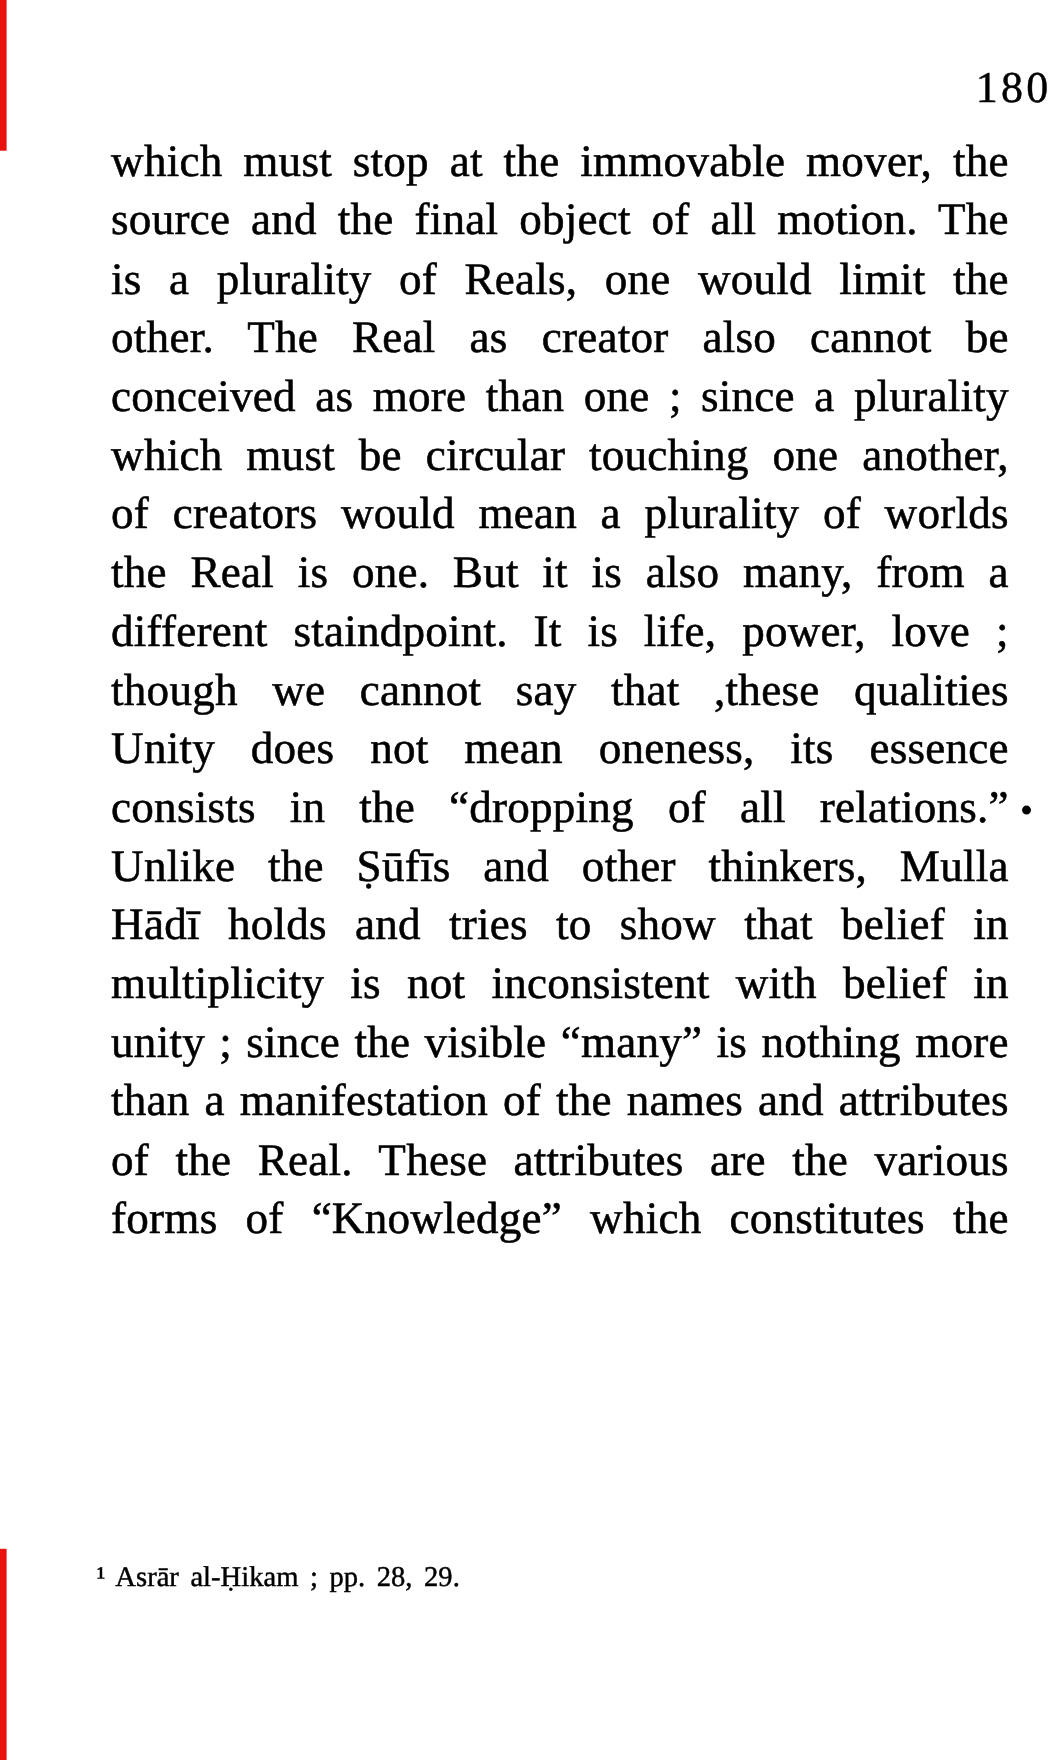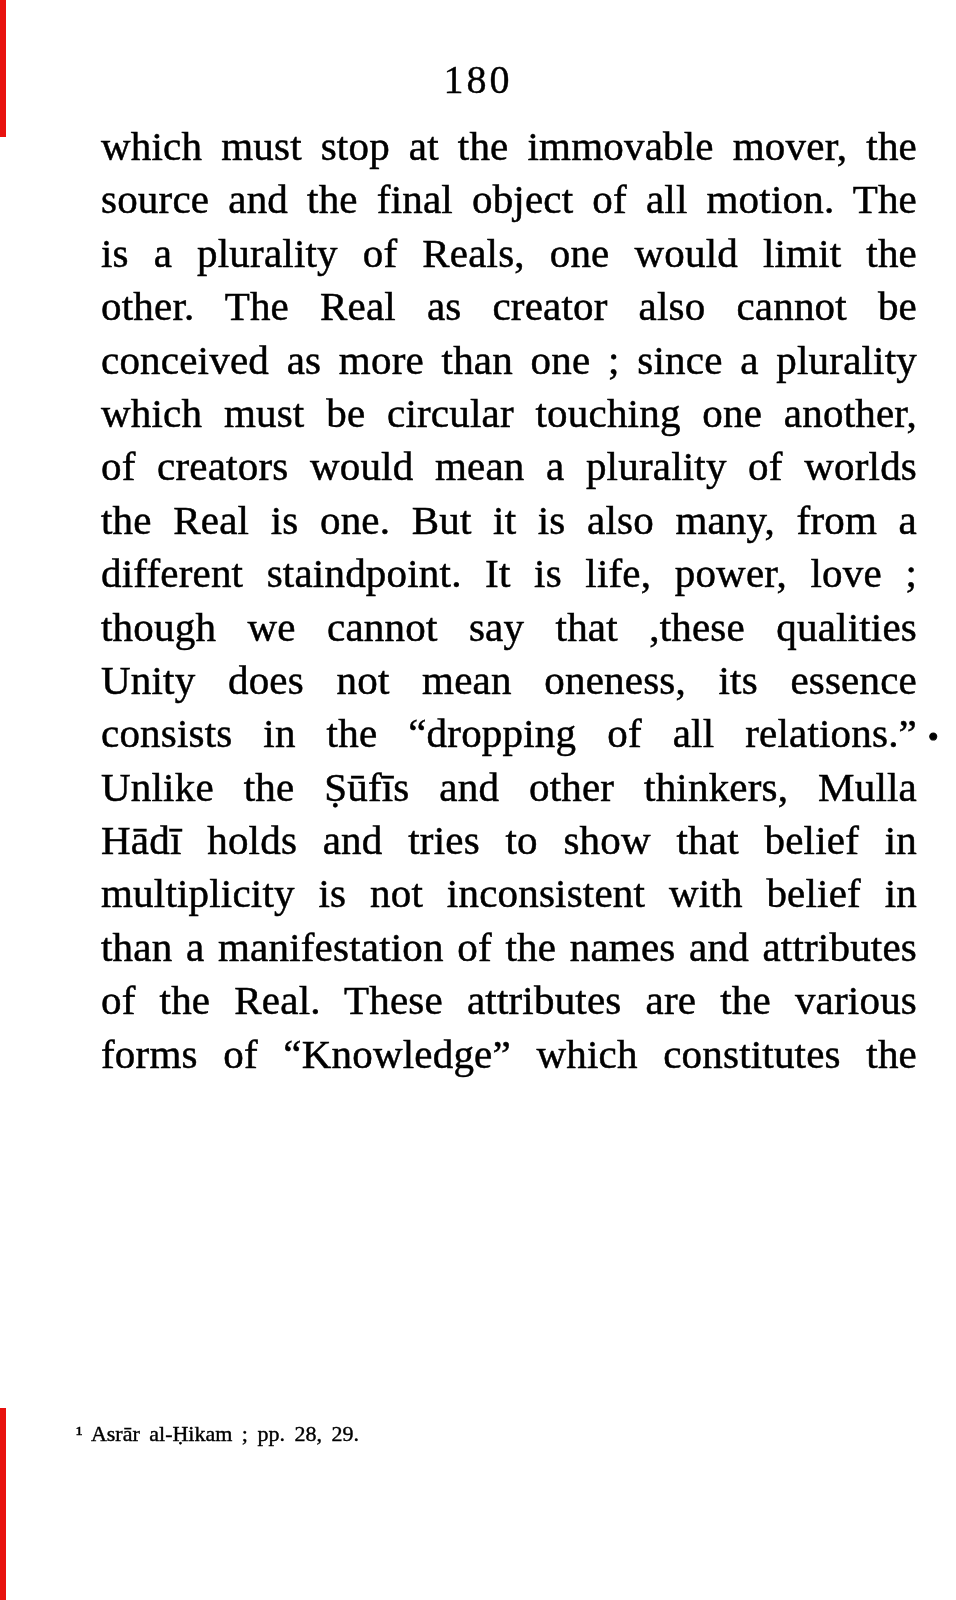--- a/index.html
+++ b/index.html
@@ -18,21 +18,21 @@
   .scan-mark {
     position: absolute;
     left: 0; width: 6px;
     background: #e8120e;
   }
   .scan-mark.top { top: 0; height: 137px; }
   .scan-mark.bottom { top: 1408px; height: 192px; }
   .page-number {
     position: absolute;
     top: 56px; left: 0; width: 956px;
-    text-align: center;
+    text-align: right;
     font-size: 40px;
     letter-spacing: 3px;
     -webkit-text-stroke: 0.4px currentColor;
   }
   .body-text {
     position: absolute;
     left: 57px; top: 120px;
     width: 816px;
     font-size: 41px;
     line-height: 53.4px;
@@ -49,22 +49,22 @@
   }
   .margin-dot {
     position: absolute;
     left: 827px; top: 600px;
     font-size: 30px;
     line-height: 34px;
     -webkit-text-stroke: 1px currentColor;
   }
   .footnote {
     position: absolute;
-    left: 76px; top: 1418px;
-    font-size: 22px;
+    left: 88px; top: 1418px;
+    font-size: 26px;
     line-height: 32px;
     word-spacing: 4px;
     -webkit-text-stroke: 0.4px currentColor;
   }
 </style>
 </head>
 <body>
 
 <div class="page">
 
@@ -82,20 +82,21 @@
     <div class="line">which must be circular touching one another,</div>
     <div class="line">of creators would mean a plurality of worlds</div>
     <div class="line">the Real is one. But it is also many, from a</div>
     <div class="line">different staindpoint. It is life, power, love ;</div>
     <div class="line">though we cannot say that ,these qualities</div>
     <div class="line">Unity does not mean oneness, its essence</div>
     <div class="line">consists in the “dropping of all relations.”</div>
     <div class="line">Unlike the Ṣūfīs and other thinkers, Mulla</div>
     <div class="line">Hādī holds and tries to show that belief in</div>
     <div class="line">multiplicity is not inconsistent with belief in</div>
+    <div class="line">unity ; since the visible “many” is nothing more</div>
     <div class="line">than a manifestation of the names and attributes</div>
     <div class="line">of the Real. These attributes are the various</div>
     <div class="line">forms of “Knowledge” which constitutes the</div>
     <span class="margin-dot">•</span>
   </div>
 
   <div class="footnote">¹ Asrār al-Ḥikam ; pp. 28, 29.</div>
 
 </div>
 

